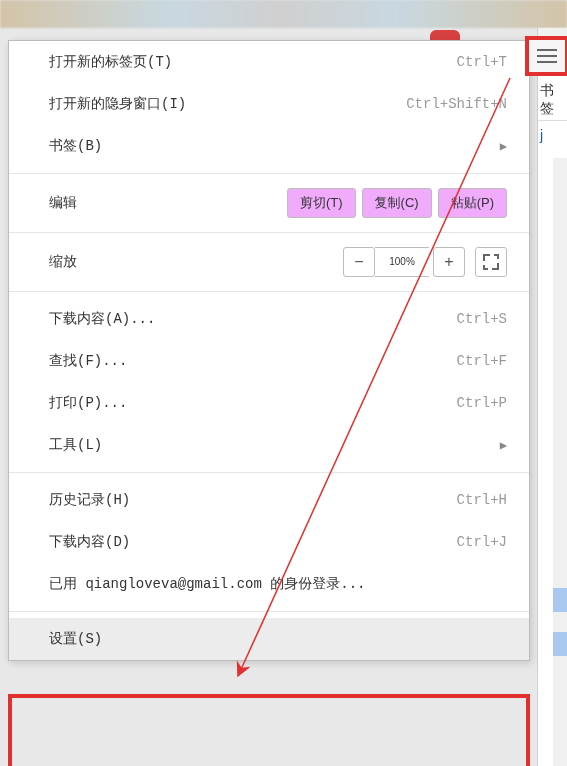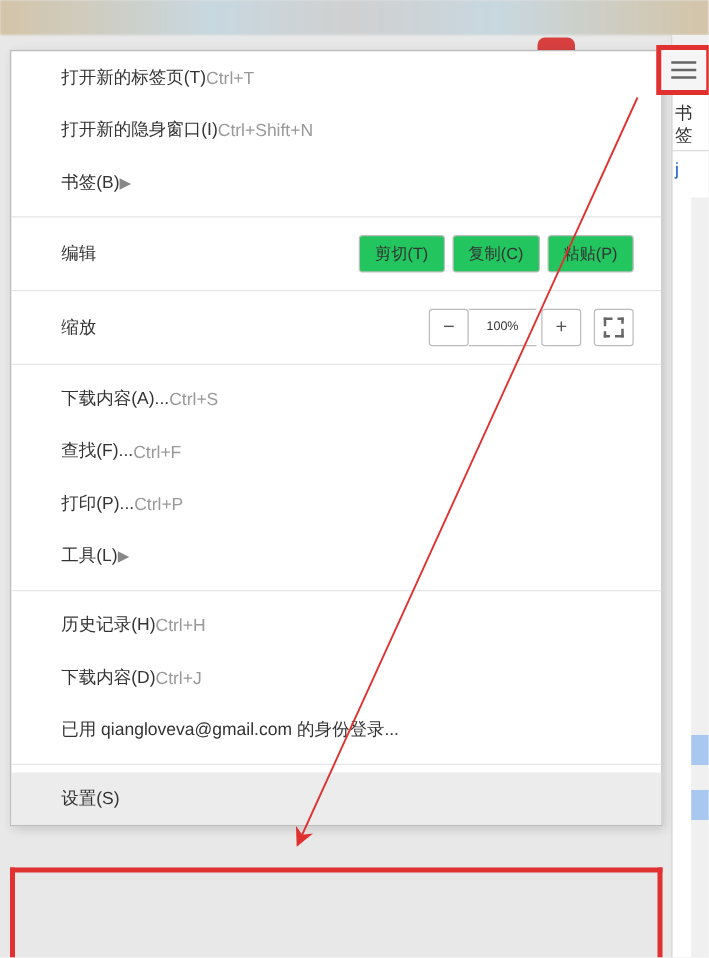--- a/index.html
+++ b/index.html
@@ -93,24 +93,26 @@
     top: 40px;
     left: 8px;
     width: 522px;
     background: #fff;
     border: 1px solid #bcbcbc;
     box-shadow: 2px 2px 8px rgba(0,0,0,0.15);
     z-index: 20;
   }
   .menu-item {
     display: flex;
+    justify-content: space-between;
     align-items: center;
     padding: 12px 22px 12px 40px;
     color: #333;
     cursor: pointer;
+    font-family: Liberation Mono, monospace;
   }
   .menu-item .shortcut { color: #999; }
   .menu-item.hover-set {
     background: #ececec;
   }
   .menu-item .submenu-arrow {
     color: #888;
     font-size: 12px;
   }
   .sep {
@@ -125,21 +127,21 @@
   }
   .edit-row .label, .zoom-row .label {
     flex: 1;
     color: #333;
   }
   .edit-row .btn {
     border: 1px solid #bcbcbc;
     border-radius: 3px;
     padding: 5px 12px;
     margin-left: 6px;
-    background: #22c55e;
+    background: #f0abfc;
     font-size: 13px;
     color: #333;
     cursor: pointer;
   }
   .zoom-row .zbtn {
     border: 1px solid #bcbcbc;
     border-radius: 3px;
     width: 32px;
     height: 30px;
     margin-left: 4px;

